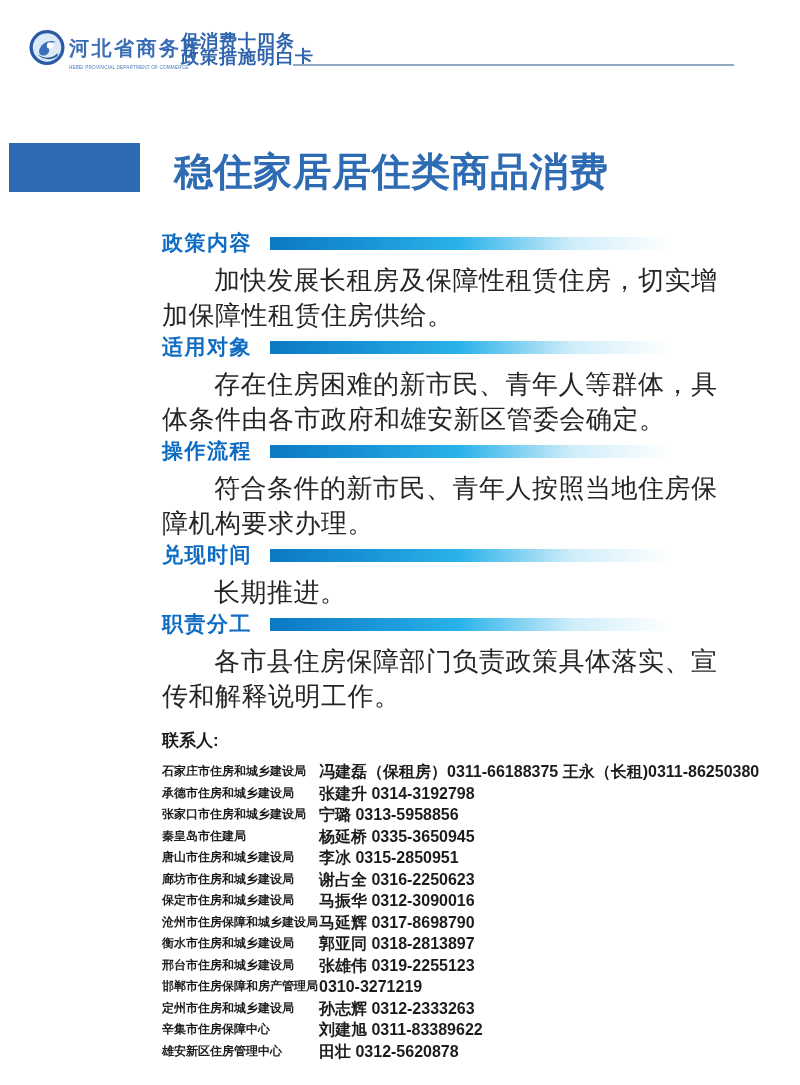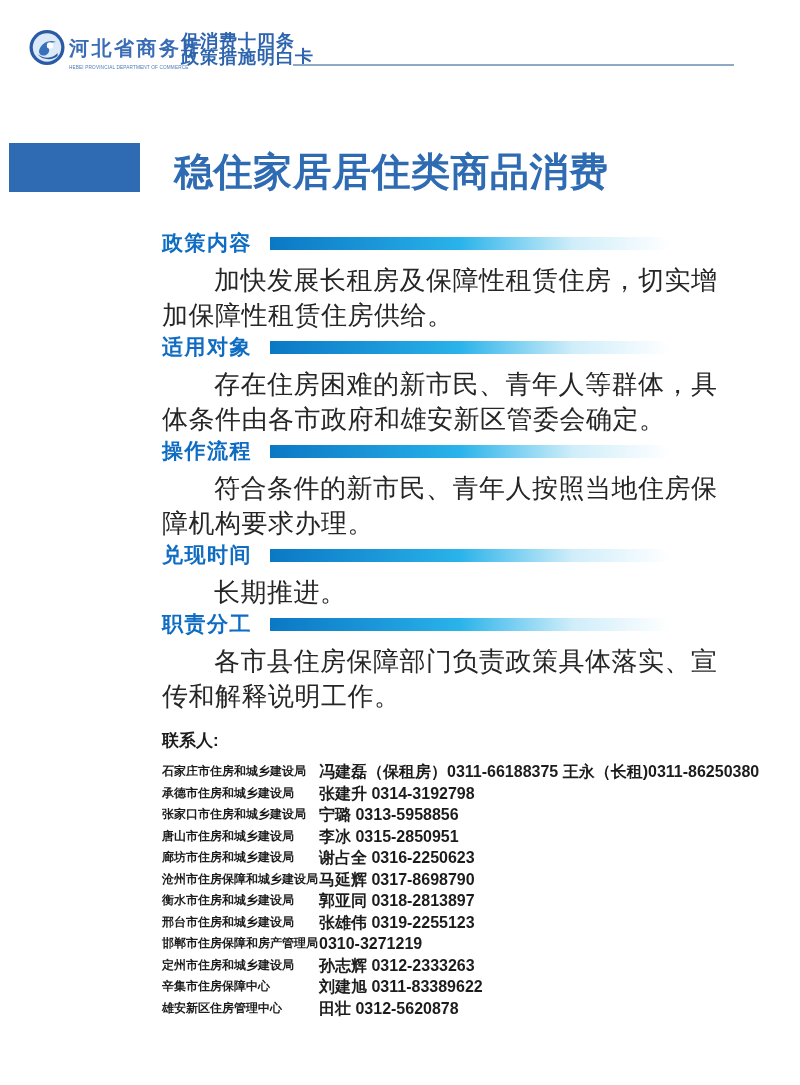--- a/index.html
+++ b/index.html
@@ -102,26 +102,34 @@
       </div>
       <div class="contact-row">
         <span class="contact-org">承德市住房和城乡建设局</span>
         <span class="contact-detail">张建升 0314-3192798</span>
       </div>
       <div class="contact-row">
         <span class="contact-org">张家口市住房和城乡建设局</span>
         <span class="contact-detail">宁璐 0313-5958856</span>
       </div>
       <div class="contact-row">
+        <span class="contact-org">秦皇岛市住建局</span>
+        <span class="contact-detail">杨延桥 0335-3650945</span>
+      </div>
+      <div class="contact-row">
         <span class="contact-org">唐山市住房和城乡建设局</span>
         <span class="contact-detail">李冰 0315-2850951</span>
       </div>
       <div class="contact-row">
         <span class="contact-org">廊坊市住房和城乡建设局</span>
         <span class="contact-detail">谢占全 0316-2250623</span>
+      </div>
+      <div class="contact-row">
+        <span class="contact-org">保定市住房和城乡建设局</span>
+        <span class="contact-detail">马振华 0312-3090016</span>
       </div>
       <div class="contact-row">
         <span class="contact-org">沧州市住房保障和城乡建设局</span>
         <span class="contact-detail">马延辉 0317-8698790</span>
       </div>
       <div class="contact-row">
         <span class="contact-org">衡水市住房和城乡建设局</span>
         <span class="contact-detail">郭亚同 0318-2813897</span>
       </div>
       <div class="contact-row">

